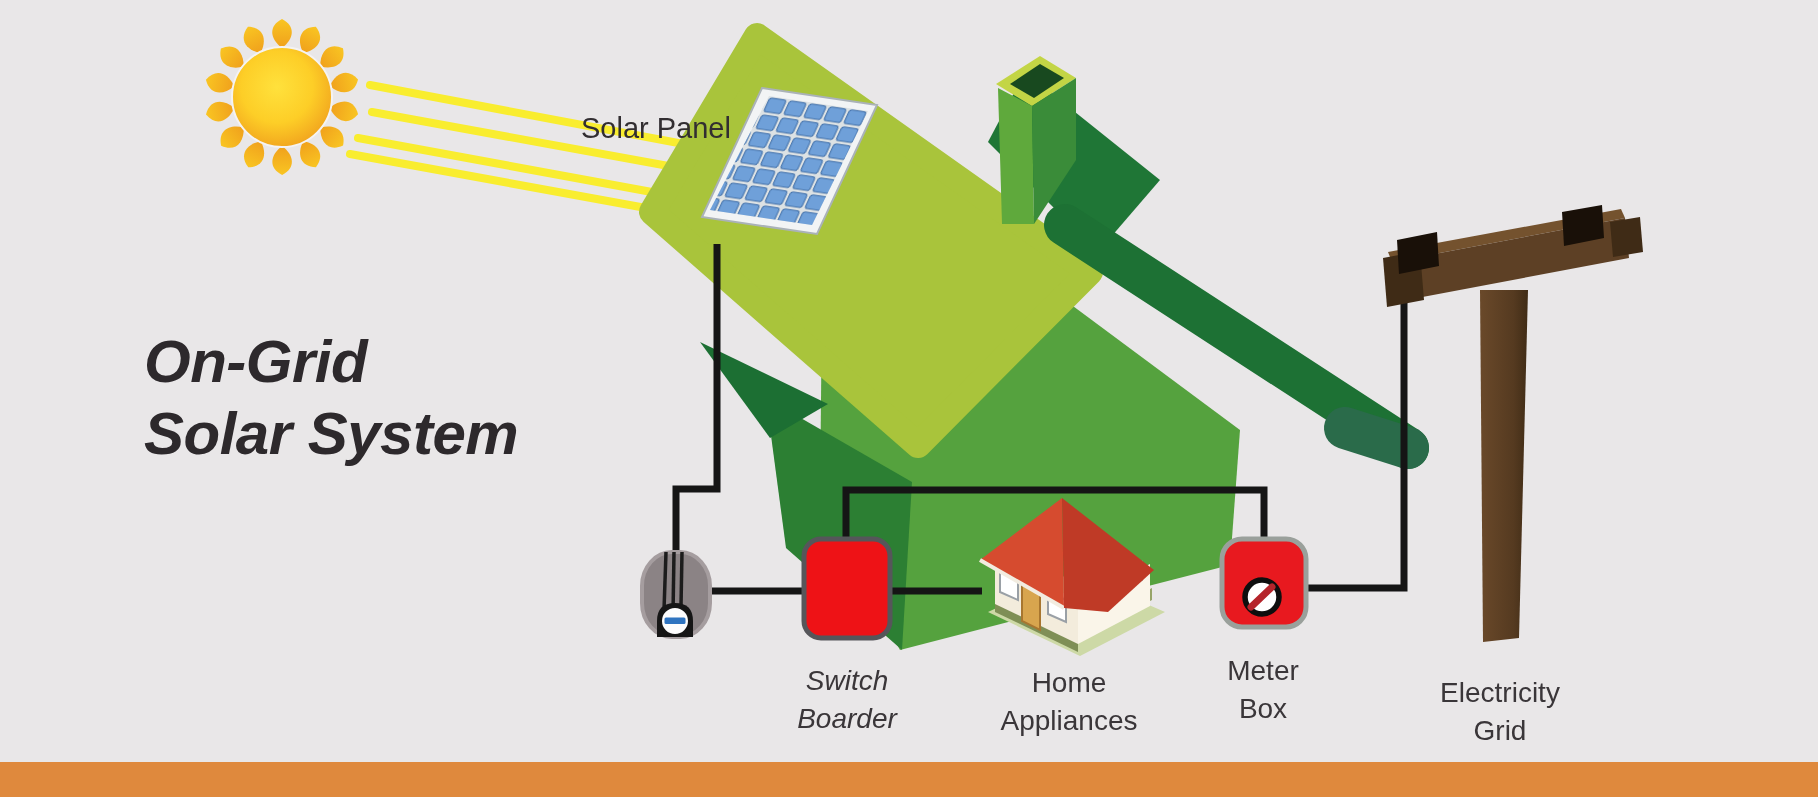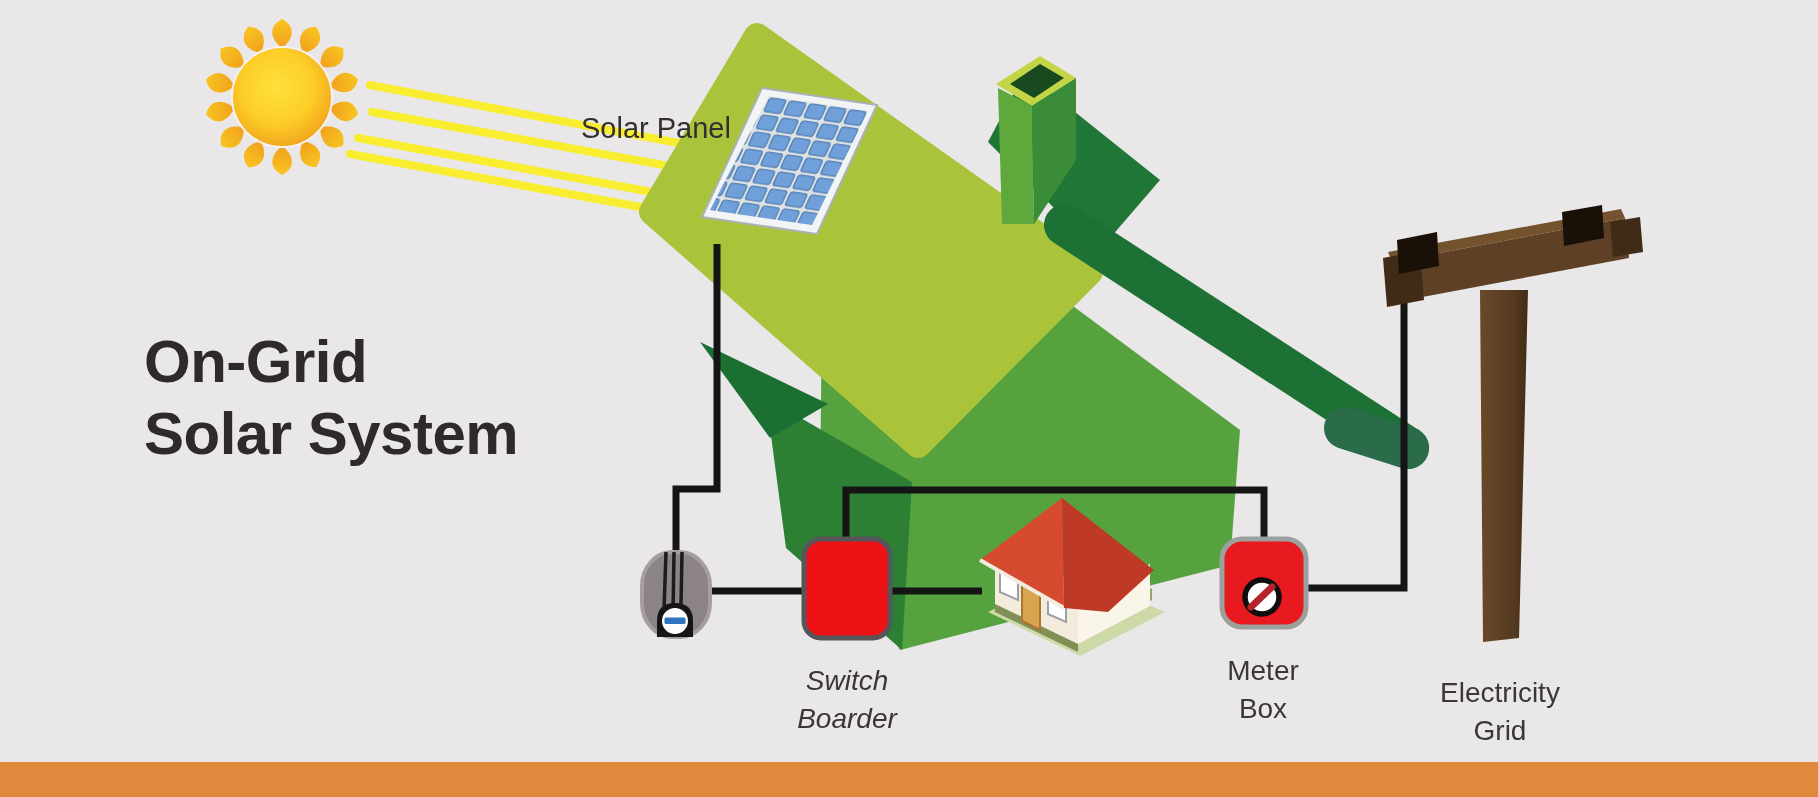--- a/index.html
+++ b/index.html
@@ -4,21 +4,21 @@
 <style>
   html,body{margin:0;padding:0;background:#cfcfcf;}
   .stage{
     position:relative;width:1818px;height:797px;overflow:hidden;
     background:#e9e7e8;font-family:"Liberation Sans",sans-serif;
   }
   .stage svg{position:absolute;left:0;top:0;}
   .title{
     position:absolute;left:144px;top:326px;
     font-size:60px;font-weight:700;line-height:72px;
-    color:#2d292c;letter-spacing:-0.5px;white-space:pre-line;
+    color:#2d292c;letter-spacing:-0.5px;white-space:pre-line;font-style:italic;
   }
   .caption{
     position:absolute;left:581px;top:64px;
     font-size:29px;color:#322e31;white-space:nowrap;margin-top:48px;
   }
   .node-label{
     position:absolute;text-align:center;
     font-size:28px;line-height:38px;color:#3a3639;white-space:pre-line;
   }
   .lbl-inverter{left:566px;top:684px;width:220px;}
@@ -173,19 +173,21 @@
     </g>
   </svg>
 
   <div class="title">On-Grid
 Solar System</div>
 
   <div class="caption">Solar Panel</div>
 
   <div class="node-label lbl-switch">Switch
 Boarder</div>
+  <div class="node-label lbl-home">Home
+Appliances</div>
   <div class="node-label lbl-meter">Meter
 Box</div>
   <div class="node-label lbl-grid">Electricity
 Grid</div>
 
   <div class="bottom-bar"></div>
 </div>
 
 </body></html>

